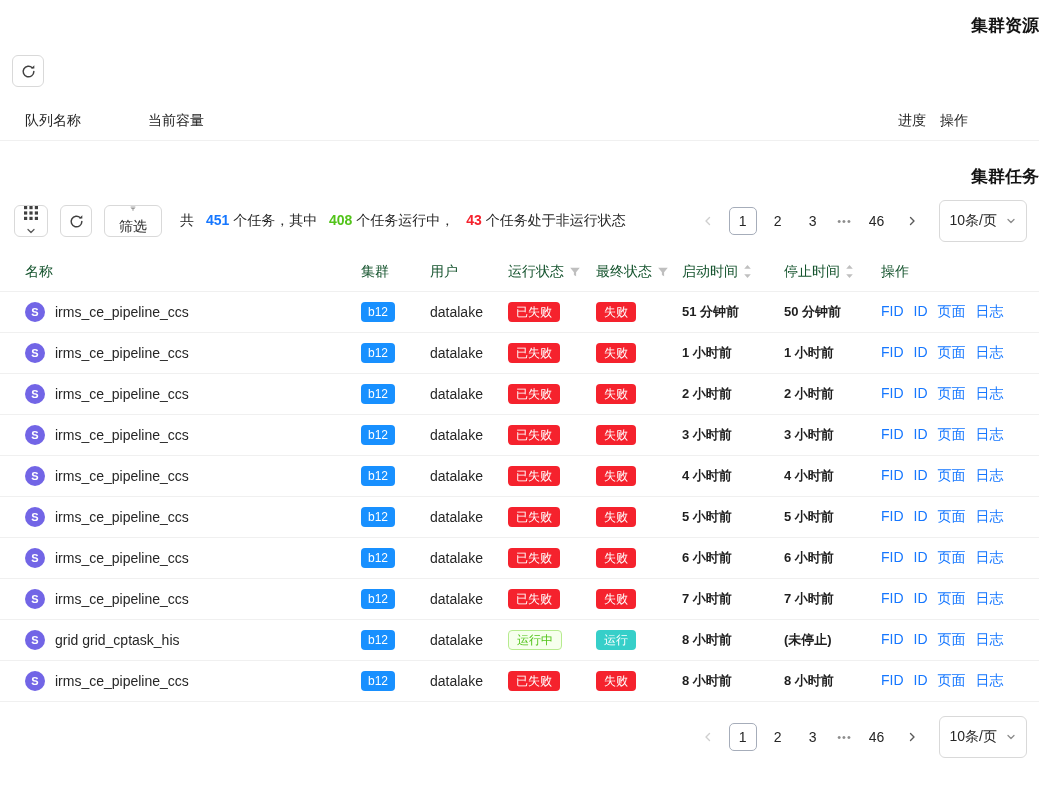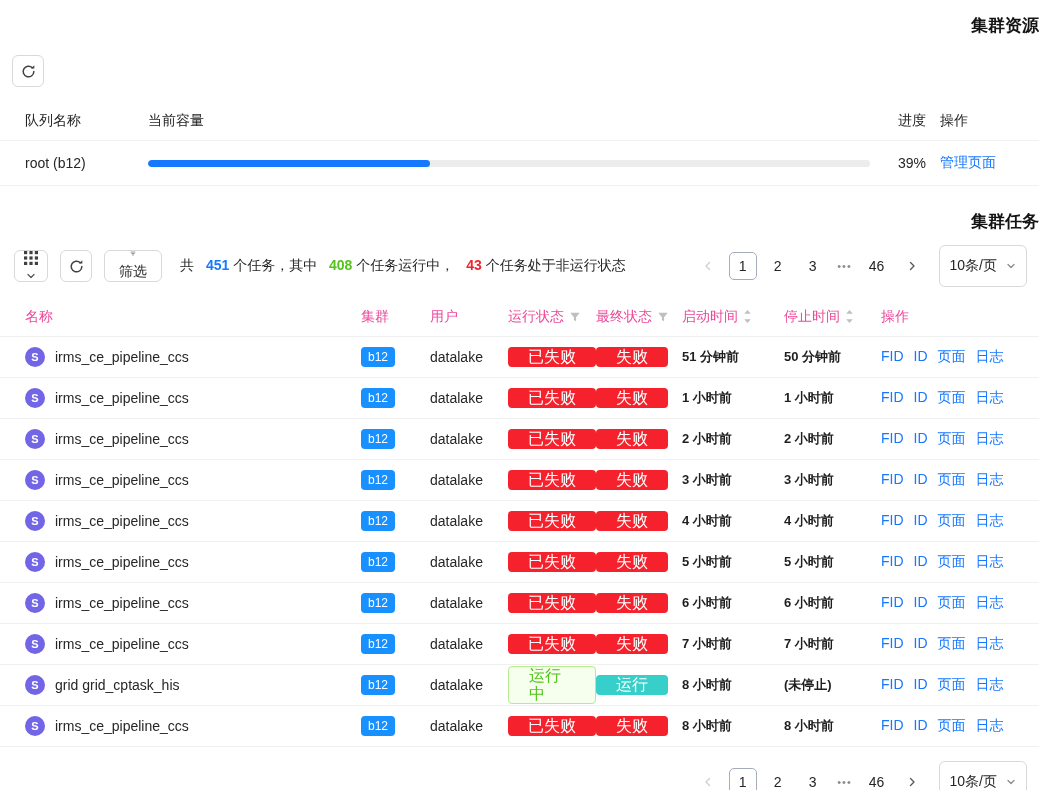--- a/index.html
+++ b/index.html
@@ -60,32 +60,32 @@
     display: inline-flex; align-items: center; gap: 9px; padding: 0 10px;
     cursor: pointer; margin-left: 6px; color: #262626;
   }
 
   
   .task-table { margin-top: 14px; }
   .trow {
     display: grid; grid-template-columns: 336px 69px 78px 88px 86px 102px 97px 1fr;
     align-items: center; padding-left: 25px; border-bottom: 1px solid #f0f0f0;
   }
-  .thead { height: 40px; font-weight: 500; color: #ec4899; }
+  .thead { height: 40px; font-weight: 500; color: #14532d; }
   .tbody-row { height: 41px; }
   .th { display: flex; align-items: center; gap: 5px; }
   .hicon { display: inline-flex; align-items: center; cursor: pointer; }
   .name-cell { display: flex; align-items: center; gap: 10px; }
   .avatar {
     width: 20px; height: 20px; border-radius: 50%; background: #7265e6; color: #fff;
     font-size: 11px; font-weight: 600; display: inline-flex; align-items: center;
     justify-content: center; flex: 0 0 20px;
   }
   .cluster-badge { display: inline-block; background: #1890ff; color: #fff; font-size: 12px; line-height: 20px; padding: 0 7px; border-radius: 4px; }
-  .badge { display: inline-block; font-size: 16px; line-height: 20px; padding: 0 20px; border-radius: 4px; }
+  .badge { display: inline-block; font-size: 12px; line-height: 20px; padding: 0 8px; border-radius: 4px; }
   .badge.failed { background: #f5222d; color: #fff; }
   .badge.running { background: #f6ffed; border: 1px solid #b7eb8f; color: #52c41a; line-height: 18px; }
   .badge.processing { background: #36cfc9; color: #fff; }
   .time-cell { font-weight: 700; font-size: 13px; color: #1f1f1f; }
   .actions-cell { display: flex; gap: 10px; }
   .action-link { color: #1677ff; cursor: pointer; }
   .bottom-bar { display: flex; margin: 14px 12px 0 0; }
 </style>
 </head>
 <body>
@@ -101,30 +101,20 @@
       <path d="M14.2 1.3v3.6h-3.6z" fill="#404040"></path>
     </svg>
   </button>
 
   <div class="res-table">
     <div class="rrow rhead">
       <div>队列名称</div>
       <div>当前容量</div>
       <div class="col-progress">进度</div>
       <div>操作</div>
-    </div>
-    <div class="rrow rbody">
-      <div>root (b12)</div>
-      <div>
-        <div class="progress-track">
-          <div class="progress-fill" style="width: 39%;"></div>
-        </div>
-      </div>
-      <div class="col-progress">39%</div>
-      <div><a class="link">管理页面</a></div>
     </div>
   </div>
 
   
   <h2 class="sec-title t2">集群任务</h2>
 
   <div class="toolbar">
     <button class="btn grid-btn">
       <svg width="14" height="14" viewBox="0 0 14 14" fill="#404040">
         <rect x="0" y="0" width="3.2" height="3.2"></rect>

